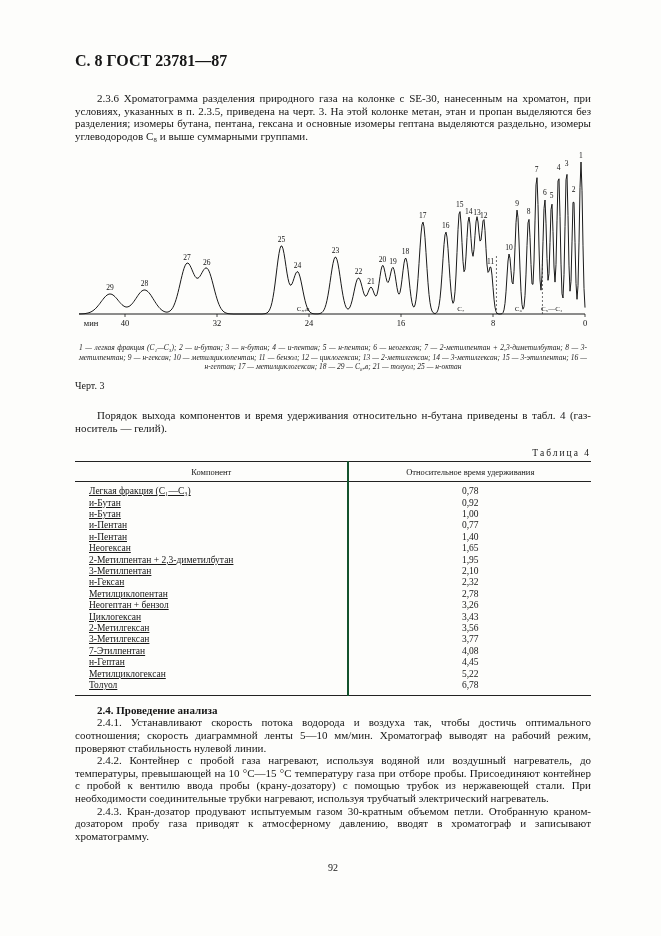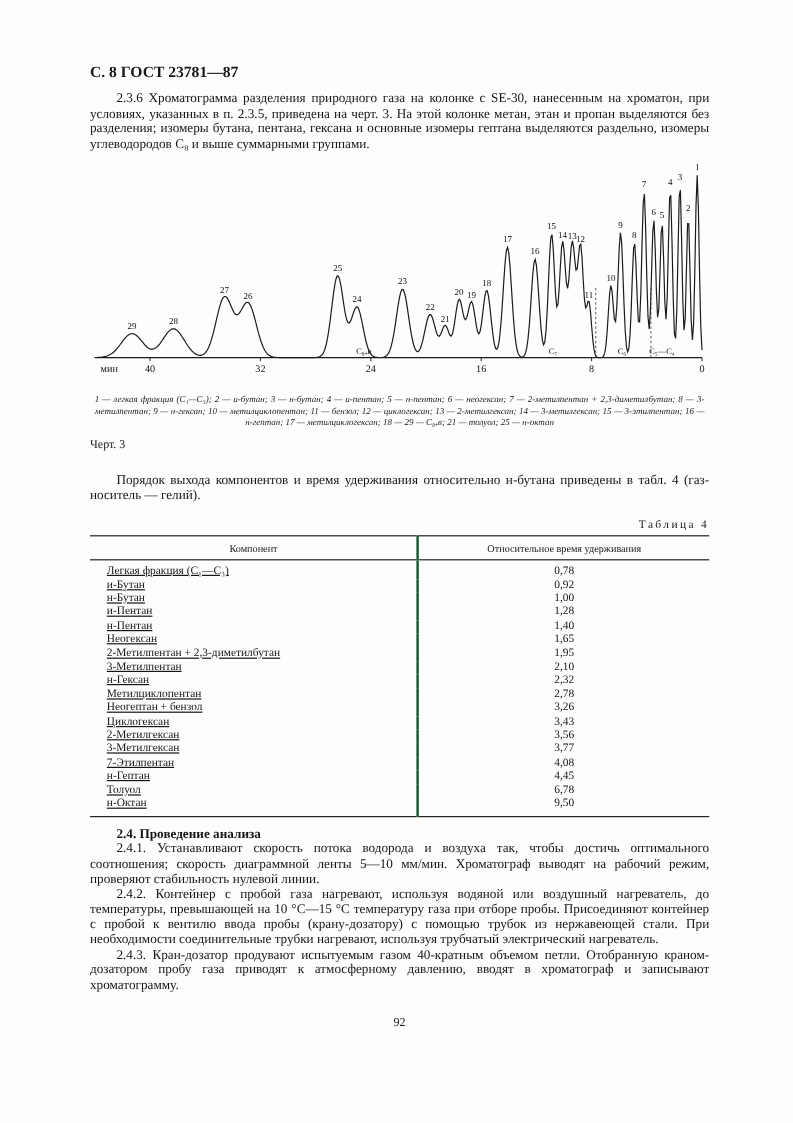--- a/index.html
+++ b/index.html
@@ -6,21 +6,21 @@
   html,body { background:#ffffff; }
   .page {
     position:relative;
     width:661px; height:936px;
     background:#fdfdfb;
     color:#161616;
     font-family:"Liberation Serif", serif;
     padding:52px 70px 0 75px;
     overflow:hidden;
   }
-  .doc-header { font-weight:bold; font-size:13px; margin-bottom:8px; }
+  .doc-header { font-weight:bold; font-size:16px; margin-bottom:22px; }
   p.body {
     font-size:11px; line-height:12.6px;
     text-align:justify; text-indent:22px;
   }
   figure { margin-top:6px; }
   .fig-caption {
     margin-top:5px; padding:0 4px;
     font-size:7.5px; line-height:9.2px; font-style:italic;
     text-align:justify; text-align-last:center;
     color:#1c1c1c;
@@ -138,21 +138,21 @@
         <tr>
           <td>и-Бутан</td>
           <td class="val">0,92</td>
         </tr>
         <tr>
           <td>н-Бутан</td>
           <td class="val">1,00</td>
         </tr>
         <tr>
           <td>и-Пентан</td>
-          <td class="val">1,28</td>
+          <td class="val">0,77</td>
         </tr>
         <tr>
           <td>н-Пентан</td>
           <td class="val">1,40</td>
         </tr>
         <tr>
           <td>Неогексан</td>
           <td class="val">1,65</td>
         </tr>
         <tr>
@@ -189,30 +189,30 @@
         </tr>
         <tr>
           <td>7-Этилпентан</td>
           <td class="val">4,08</td>
         </tr>
         <tr>
           <td>н-Гептан</td>
           <td class="val">4,45</td>
         </tr>
         <tr>
+          <td>Метилциклогексан</td>
+          <td class="val">5,22</td>
+        </tr>
+        <tr>
           <td>Толуол</td>
           <td class="val">6,78</td>
-        </tr>
-        <tr>
-          <td>н-Октан</td>
-          <td class="val">9,50</td>
         </tr>
       </tbody>
   </table>
 
   <p class="sec-head">2.4. Проведение анализа</p>
   <p class="body">2.4.1. Устанавливают скорость потока водорода и воздуха так, чтобы достичь оптимального соотношения; скорость диаграммной ленты 5—10 мм/мин. Хроматограф выводят на рабочий режим, проверяют стабильность нулевой линии.</p>
   <p class="body">2.4.2. Контейнер с пробой газа нагревают, используя водяной или воздушный нагреватель, до температуры, превышающей на 10 °С—15 °С температуру газа при отборе пробы. Присоединяют контейнер с пробой к вентилю ввода пробы (крану-дозатору) с помощью трубок из нержавеющей стали. При необходимости соединительные трубки нагревают, используя трубчатый электрический нагреватель.</p>
-  <p class="body">2.4.3. Кран-дозатор продувают испытуемым газом 40-кратным объемом петли. Отобранную краном-дозатором пробу газа приводят к атмосферному давлению, вводят в хроматограф и записывают хроматограмму.</p>
+  <p class="body">2.4.3. Кран-дозатор продувают испытуемым газом 30-кратным объемом петли. Отобранную краном-дозатором пробу газа приводят к атмосферному давлению, вводят в хроматограф и записывают хроматограмму.</p>
 
   <div class="page-num">92</div>
 
 </div>
 
 </body></html>

